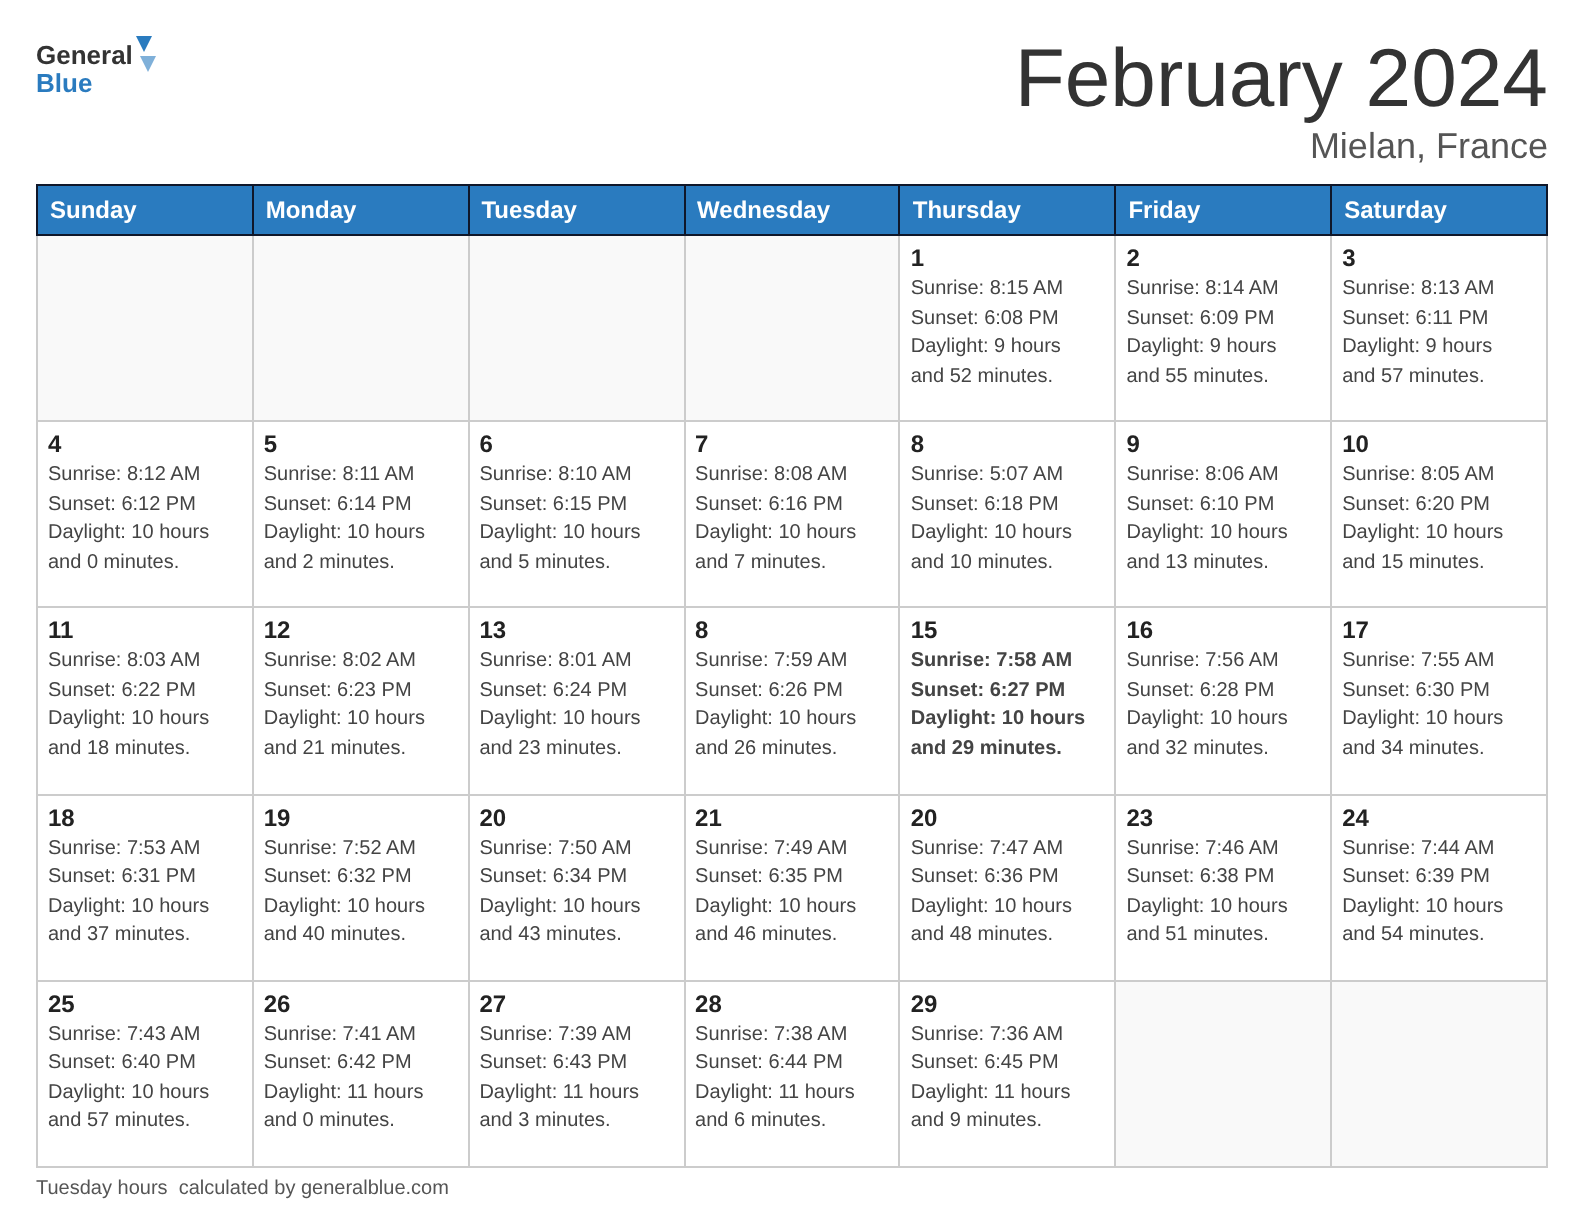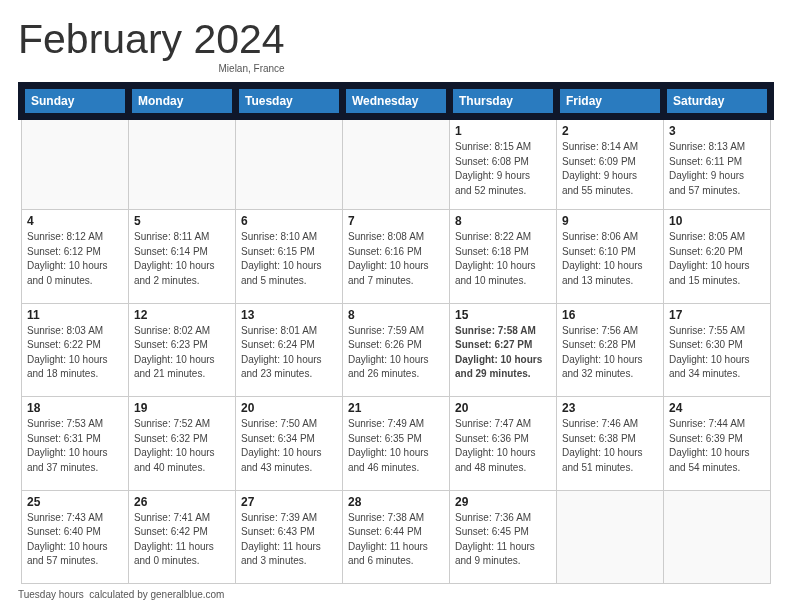--- a/index.html
+++ b/index.html
@@ -30,37 +30,37 @@
     }
     .title-block {
       text-align: right;
     }
     .month-title {
       font-size: 41px;
       font-weight: normal;
       color: #333;
     }
     .location {
-      font-size: 10px;
+      font-size: 18px;
       color: #555;
     }
     .calendar-table {
       width: 100%;
       border-collapse: collapse;
       flex: 1;
       table-layout: fixed;
     }
     .calendar-table th {
       background-color: #2a7bbf;
       color: #fff;
       text-align: left;
       padding: 5px 6px;
       font-size: 12px;
       font-weight: bold;
-      border: 7px solid #0f172a;
+      border: 1px solid #0f172a;
     }
     .calendar-table td {
       border: 1px solid #ccc;
       vertical-align: top;
       padding: 4px 5px;
       font-size: 9.5px;
       color: #333;
       height: 88px;
       background: #fff;
     }
@@ -83,20 +83,28 @@
       color: #555;
       margin-top: 5px;
       text-align: left;
     }
   </style>
 </head>
 <body>
 
 <div class="page">
   <div class="header">
+    <div class="logo">
+    <svg width="60" height="38" viewBox="0 0 60 38" xmlns="http://www.w3.org/2000/svg">
+      <text x="0" y="16" font-size="13" font-weight="bold" fill="#333" font-family="Arial">General</text>
+      <text x="0" y="30" font-size="13" font-weight="bold" fill="#2a7bbf" font-family="Arial">Blue</text>
+      <polygon points="50,2 58,2 54,10" fill="#2a7bbf"></polygon>
+      <polygon points="52,12 60,12 56,20" fill="#2a7bbf" opacity="0.6"></polygon>
+    </svg>
+  </div>
     <div class="title-block">
       <div class="month-title">February 2024</div>
       <div class="location">Mielan, France</div>
     </div>
   </div>
 
   <table class="calendar-table">
     <thead>
       <tr>
       <th>Sunday</th>
@@ -160,21 +168,21 @@
           </td>
           <td>
             <div class="day-number">7</div>
             <div class="day-info" style="white-space: pre-line;">Sunrise: 8:08 AM
 Sunset: 6:16 PM
 Daylight: 10 hours
 and 7 minutes.</div>
           </td>
           <td>
             <div class="day-number">8</div>
-            <div class="day-info" style="white-space: pre-line;">Sunrise: 8:22 AM
+            <div class="day-info" style="white-space: pre-line;">Sunrise: 5:07 AM
 Sunset: 6:18 PM
 Daylight: 10 hours
 and 10 minutes.</div>
           </td>
           <td>
             <div class="day-number">9</div>
             <div class="day-info" style="white-space: pre-line;">Sunrise: 8:06 AM
 Sunset: 6:10 PM
 Daylight: 10 hours
 and 13 minutes.</div>

